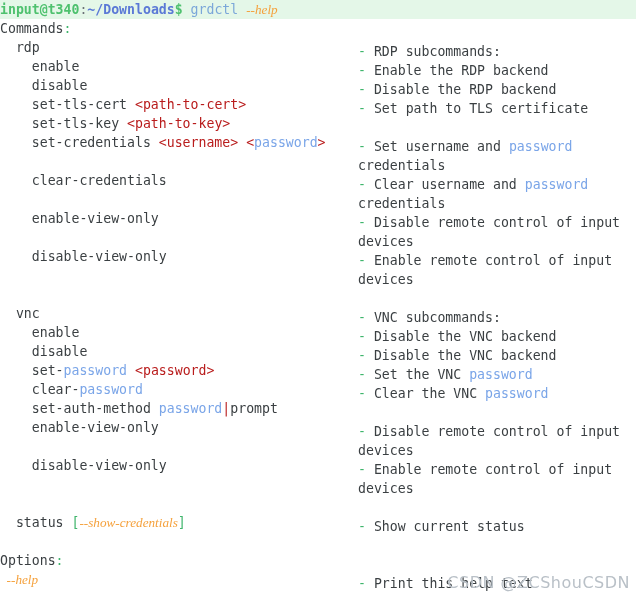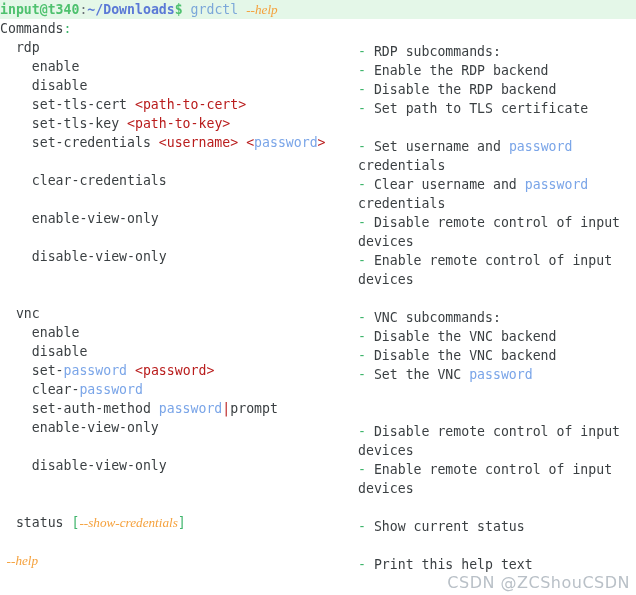--- a/index.html
+++ b/index.html
@@ -160,20 +160,21 @@
     <span class="col-right"><span class="c-green">- </span><span class="c-dark">Disable the VNC backend</span></span>
   </div>
 
   <div class="row">
     <span class="col-left"><span class="c-dark">    set-</span><span class="c-lblue">password</span><span class="c-green2"> &lt;password&gt;</span></span>
     <span class="col-right"><span class="c-green">- </span><span class="c-dark">Set the VNC </span><span class="c-lblue">password</span></span>
   </div>
 
   <div class="row">
     <span class="col-left"><span class="c-dark">    clear-</span><span class="c-lblue">password</span></span>
+    <span class="col-right"><span class="c-green">- </span><span class="c-dark">Clear the VNC </span><span class="c-lblue">password</span></span>
   </div>
 
   <div class="row">
     <span class="col-left"><span class="c-dark">    set-auth-method </span><span class="c-lblue">password</span><span class="c-green2">|</span><span class="c-dark">prompt</span></span>
   </div>
 
   <div class="row">
     <span class="col-left c-dark">    enable-view-only</span>
     <span class="col-right"><span class="c-green">- </span><span class="c-dark">Disable remote control of input</span></span>
   </div>
@@ -193,20 +194,21 @@
 
   <div class="blank"></div>
 
   <div class="row">
     <span class="col-left"><span class="c-dark">  status </span><span class="c-green">[</span><span class="c-orange">--show-credentials</span><span class="c-green">]</span></span>
     <span class="col-right"><span class="c-green">- </span><span class="c-dark">Show current status</span></span>
   </div>
 
   <div class="blank"></div>
 
+  <div class="line"><span class="c-dark">Options</span><span class="c-green">:</span></div>
 
   <div class="row">
     <span class="col-left c-orange">  --help</span>
     <span class="col-right"><span class="c-green">- </span><span class="c-dark">Print this help text</span></span>
   </div>
 
   <div class="watermark">CSDN @ZCShouCSDN</div>
 
 </div>
 

